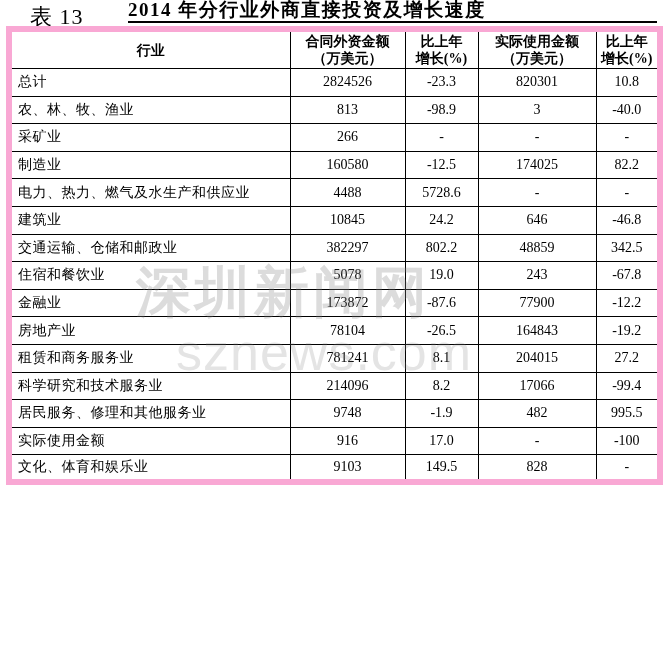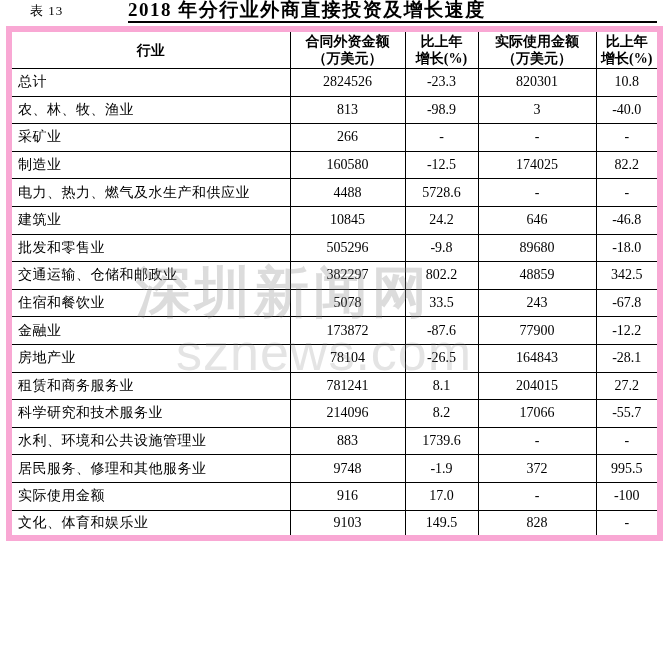--- a/index.html
+++ b/index.html
@@ -1,20 +1,20 @@
 <!DOCTYPE html>
 <html><head>
 <meta charset="utf-8">
 <style>
   * { margin:0; padding:0; box-sizing:border-box; }
   html,body { width:668px; height:651px; background:#ffffff; }
   body { position:relative; font-family:"Liberation Serif","DejaVu Serif",serif; color:#000; overflow:hidden; }
 
   
-  .table-label { position:absolute; left:30px; top:2px; font-size:13px; letter-spacing:1px; }
+  .table-label { position:absolute; left:30px; top:2px; font-size:22px; letter-spacing:1px; }
   .main-title {
     position:absolute; left:128px; top:0; width:529px; height:23px;
     font-size:19px; font-weight:bold; letter-spacing:1.5px;
     line-height:20px; border-bottom:2px solid #000;
   }
 
   
   table.fdi {
     position:absolute; left:6px; top:26px; width:651px;
     border-collapse:collapse; table-layout:fixed;
@@ -41,21 +41,21 @@
     font-family:"Liberation Sans","DejaVu Sans",sans-serif;
     font-size:52px; font-weight:normal; letter-spacing:1px;
     color:rgba(130,130,130,0.22);
   }
 </style>
 </head>
 <body>
 
 <div>
   <span class="table-label">表 13</span>
-  <span class="main-title">2018 年分行业外商直接投资及增长速度</span>
+  <span class="main-title">2014 年分行业外商直接投资及增长速度</span>
 </div>
 
 <table class="fdi">
   <colgroup>
     <col style="width:281px">
     <col style="width:115px">
     <col style="width:73px">
     <col style="width:118px">
     <col style="width:64px">
   </colgroup>
@@ -109,80 +109,66 @@
         <td class="num">-</td>
       </tr>
       <tr>
         <td class="industry">建筑业</td>
         <td class="num">10845</td>
         <td class="num">24.2</td>
         <td class="num">646</td>
         <td class="num">-46.8</td>
       </tr>
       <tr>
-        <td class="industry">批发和零售业</td>
-        <td class="num">505296</td>
-        <td class="num">-9.8</td>
-        <td class="num">89680</td>
-        <td class="num">-18.0</td>
-      </tr>
-      <tr>
         <td class="industry">交通运输、仓储和邮政业</td>
         <td class="num">382297</td>
         <td class="num">802.2</td>
         <td class="num">48859</td>
         <td class="num">342.5</td>
       </tr>
       <tr>
         <td class="industry">住宿和餐饮业</td>
         <td class="num">5078</td>
-        <td class="num">33.5</td>
+        <td class="num">19.0</td>
         <td class="num">243</td>
         <td class="num">-67.8</td>
       </tr>
       <tr>
         <td class="industry">金融业</td>
         <td class="num">173872</td>
         <td class="num">-87.6</td>
         <td class="num">77900</td>
         <td class="num">-12.2</td>
       </tr>
       <tr>
         <td class="industry">房地产业</td>
         <td class="num">78104</td>
         <td class="num">-26.5</td>
         <td class="num">164843</td>
-        <td class="num">-28.1</td>
+        <td class="num">-19.2</td>
       </tr>
       <tr>
         <td class="industry">租赁和商务服务业</td>
         <td class="num">781241</td>
         <td class="num">8.1</td>
         <td class="num">204015</td>
         <td class="num">27.2</td>
       </tr>
       <tr>
         <td class="industry">科学研究和技术服务业</td>
         <td class="num">214096</td>
         <td class="num">8.2</td>
         <td class="num">17066</td>
-        <td class="num">-55.7</td>
-      </tr>
-      <tr>
-        <td class="industry">水利、环境和公共设施管理业</td>
-        <td class="num">883</td>
-        <td class="num">1739.6</td>
-        <td class="num">-</td>
-        <td class="num">-</td>
+        <td class="num">-99.4</td>
       </tr>
       <tr>
         <td class="industry">居民服务、修理和其他服务业</td>
         <td class="num">9748</td>
         <td class="num">-1.9</td>
-        <td class="num">372</td>
+        <td class="num">482</td>
         <td class="num">995.5</td>
       </tr>
       <tr>
         <td class="industry">实际使用金额</td>
         <td class="num">916</td>
         <td class="num">17.0</td>
         <td class="num">-</td>
         <td class="num">-100</td>
       </tr>
       <tr>

